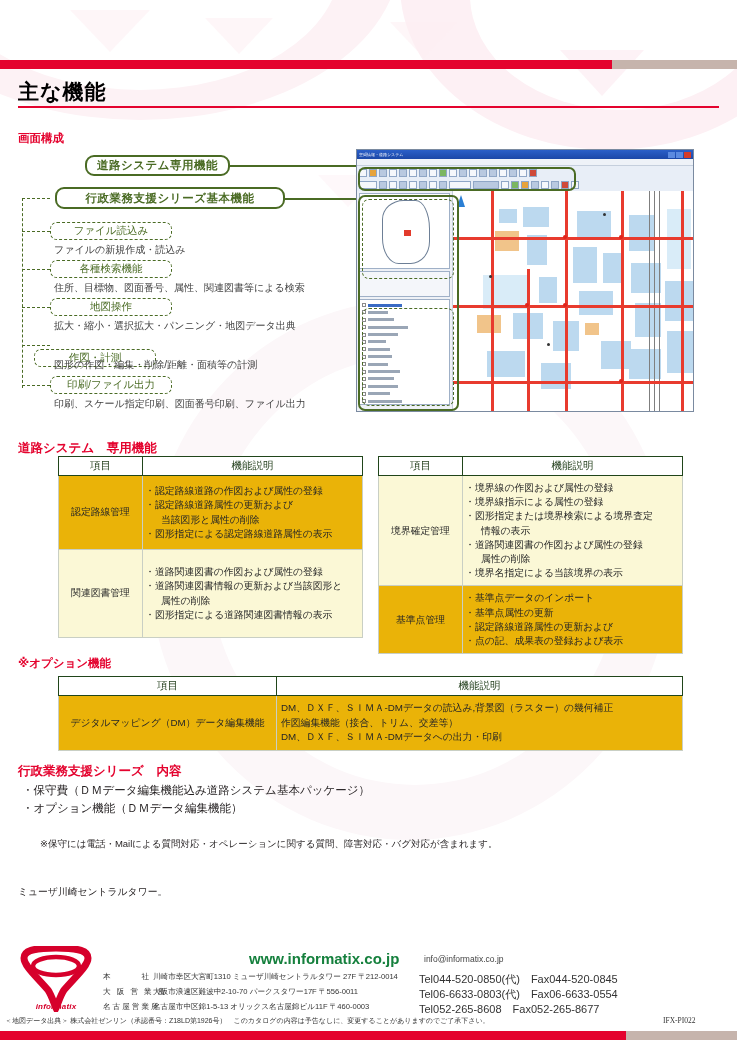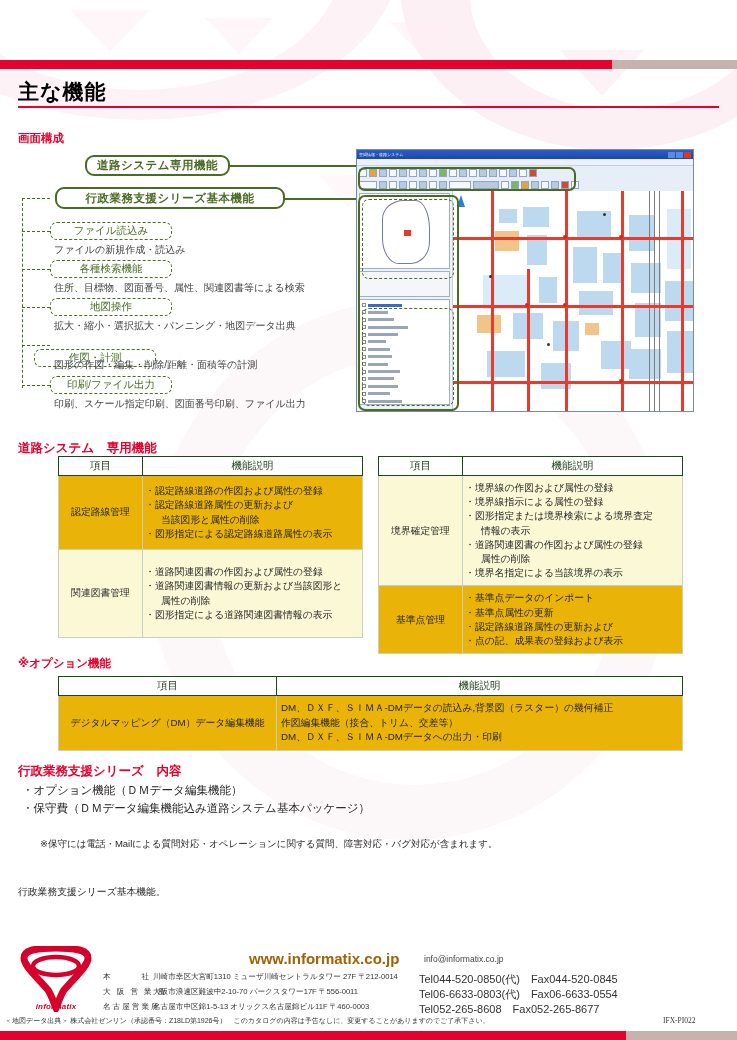--- a/index.html
+++ b/index.html
@@ -178,21 +178,21 @@
   .series-list { position:absolute; left:22px; top:782px; font-size:11.5px; line-height:1.55; color:#231f20; }
   .series-note { position:absolute; left:40px; top:838px; font-size:9.5px; color:#231f20; }
   .closing { position:absolute; left:18px; top:884px; font-size:9.8px; line-height:1.55; color:#231f20; }
 
   
   .footer { position:absolute; left:0; top:938px; width:737px; height:96px; z-index:5; }
   .logo { position:absolute; left:20px; top:8px; width:72px; height:66px; }
   .logo-cap { position:absolute; left:20px; top:64px; width:72px; text-align:center;
               font-size:8px; font-weight:bold; color:#d6002b; font-style:italic; letter-spacing:.2px; }
   .fcompany { position:absolute; left:103px; top:12px; font-size:15px; font-weight:bold; color:#231f20; }
-  .fsite { position:absolute; left:249px; top:12px; font-size:15px; font-weight:bold; color:#a16207; }
+  .fsite { position:absolute; left:249px; top:12px; font-size:15px; font-weight:bold; color:#15803d; }
   .fmail { position:absolute; left:424px; top:16px; font-size:8.5px; color:#444; }
   .addr { position:absolute; font-size:7.6px; color:#333; white-space:nowrap; }
   .addr-label { display:inline-block; width:50px; letter-spacing:2px; }
   .addr-tel { position:absolute; font-size:11px; color:#333; white-space:nowrap; }
   .disclaimer { position:absolute; left:5px; top:1016px; font-size:7px; color:#333; z-index:5; }
   .docid { position:absolute; left:663px; top:1016px; font-size:7.5px; color:#333; font-family:"Liberation Serif", serif; z-index:5; }
 </style>
 </head>
 <body>
 
@@ -523,26 +523,26 @@
             <li>作図編集機能（接合、トリム、交差等）</li>
             <li>DM、ＤＸＦ、ＳＩＭＡ-DMデータへの出力・印刷</li>
           </ul>
         </td>
       </tr>
     </tbody>
   </table>
 
   <div class="sec-label sec-series">行政業務支援シリーズ　内容</div>
   <div class="series-list">
+    <div>・保守費（ＤＭデータ編集機能込み道路システム基本パッケージ）</div>
     <div>・オプション機能（ＤＭデータ編集機能）</div>
-    <div>・保守費（ＤＭデータ編集機能込み道路システム基本パッケージ）</div>
   </div>
   <div class="series-note">※保守には電話・Mailによる質問対応・オペレーションに関する質問、障害対応・バグ対応が含まれます。</div>
   <div class="closing">
-    <div>行政業務支援シリーズ基本機能。</div>
+    <div>ミューザ川崎セントラルタワー。</div>
   </div>
 
   <div class="footer">
     <svg class="logo" viewBox="0 0 72 66">
       <path d="M4 12 C4 5, 12 2, 36 2 C60 2, 68 5, 68 12 C68 20, 56 30, 44 44 C40 50, 38 58, 36 62
                C34 58, 32 50, 28 44 C16 30, 4 20, 4 12 Z" fill="none" stroke="#d6002b" stroke-width="7"></path>
       <ellipse cx="36" cy="20" rx="23" ry="9" fill="none" stroke="#d6002b" stroke-width="4.5"></ellipse>
     </svg>
     <div class="logo-cap">informatix</div>
 

